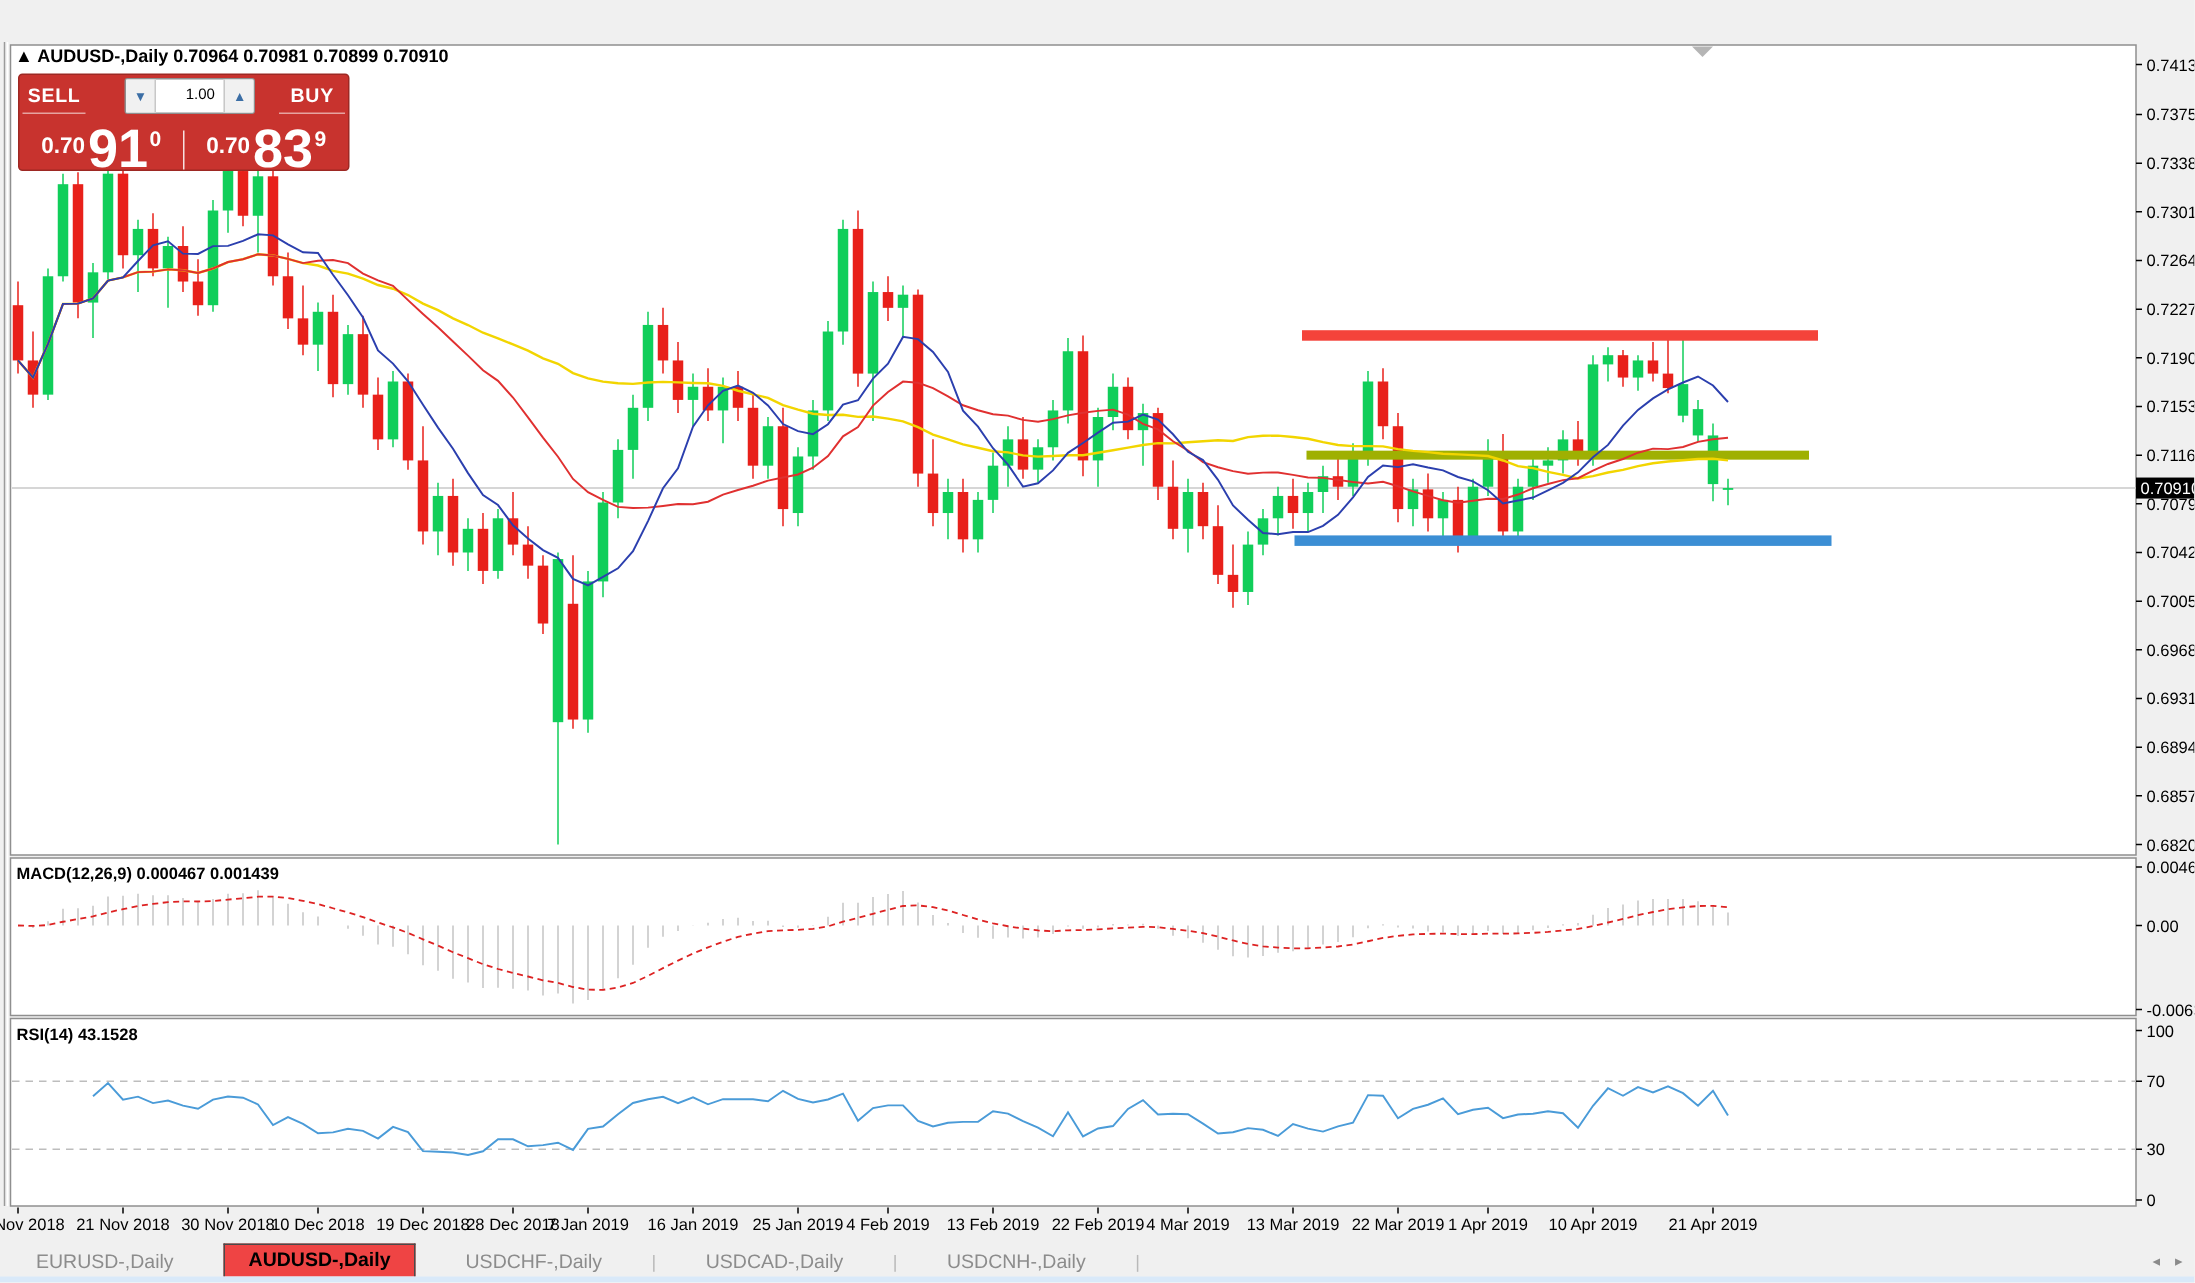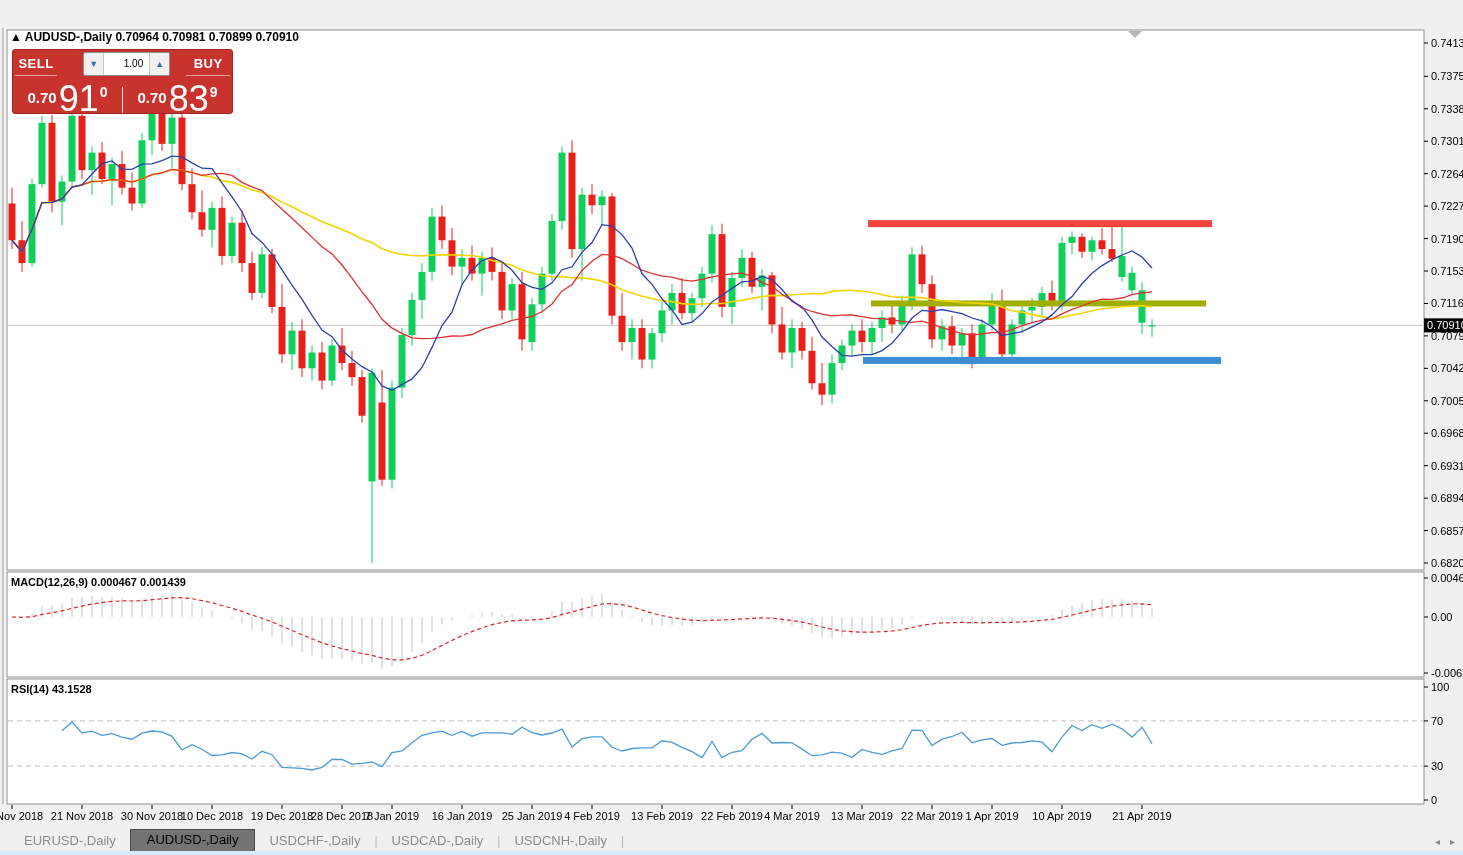--- a/index.html
+++ b/index.html
@@ -32,28 +32,28 @@
     display:flex; align-items:stretch; margin-left:10px; }
   .vol-arrow { width:20px; background:#f1f1f1; color:#3b6ea5; font-size:9px;
     display:flex; align-items:center; justify-content:center; cursor:pointer; }
   #vol-arrow-down { border-right:1px solid #c8c8c8; }
   #vol-arrow-up { border-left:1px solid #c8c8c8; }
   #vol-value { flex:1; color:#000; font-size:10px; display:flex; align-items:center; justify-content:flex-end; padding-right:6px; }
   #tp-row2 { position:absolute; left:0; top:27px; width:100%; height:38px; display:flex; }
   .tp-price { flex:1; display:flex; align-items:center; justify-content:center; padding-bottom:3px; cursor:pointer;margin-top:10px; }
   #tp-price-sell { border-right:1px solid rgba(255,255,255,0.85); }
   .pp-prefix { font-size:15px; font-weight:bold; margin-bottom:4px; }
-  .pp-big { font-size:36px; font-weight:400; line-height:0.9; margin-left:2px; }
+  .pp-big { font-size:36px; font-weight:700; line-height:0.9; margin-left:2px; }
   .pp-sup { font-size:14px; font-weight:bold; margin-bottom:16px; margin-left:1px; }
 
   
   #tabbar { position:absolute; left:0; top:829px; width:1463px; height:22px;
     background:#f0f0f0; display:flex; align-items:flex-end; }
   .chart-tab { font-size:13px; color:#8c8c8c; padding:2px 14px 3px 14px; cursor:pointer; white-space:nowrap; }
-  .chart-tab.active { background:#737373; color:#000; font-weight:normal;
+  .chart-tab.active { background:#ef4444; color:#000; font-weight:bold;
     border:1px solid #4a4a4a; border-bottom:none; padding:2px 16px 4px 16px; }
   .tab-sep { color:#b9b9b9; font-size:12px; padding-bottom:3px; }
   #tab-scroll { margin-left:auto; margin-right:8px; display:flex; gap:10px; align-items:center; padding-bottom:4px; }
   .tab-scroll-arrow { color:#8a8a8a; font-size:10px; cursor:pointer; }
   #bottom-strip { position:absolute; left:0; top:851px; width:1463px; height:4px; background:#d9e9f9; }
 </style>
 </head>
 <body>
 
 <div id="app">
@@ -536,21 +536,21 @@
       </div>
       <div id="tp-price-buy" class="tp-price">
         <span class="pp-prefix">0.70</span>
         <span class="pp-big">83</span>
         <span class="pp-sup">9</span>
       </div>
     </div>
   </div>
 
   <div id="tabbar">
-    <div id="tabs-holder" style="display:flex; align-items:flex-end; margin-left:10px;">
+    <div id="tabs-holder" style="display:flex; align-items:flex-end; margin-left:10px;gap:19px;">
         <div class="chart-tab">EURUSD-,Daily</div>
         <div class="chart-tab active">AUDUSD-,Daily</div>
         <div class="chart-tab">USDCHF-,Daily</div>
         <div class="tab-sep">|</div>
         <div class="chart-tab">USDCAD-,Daily</div>
         <div class="tab-sep">|</div>
         <div class="chart-tab">USDCNH-,Daily</div>
         <div class="tab-sep">|</div>
       </div>
     <div id="tab-scroll">

